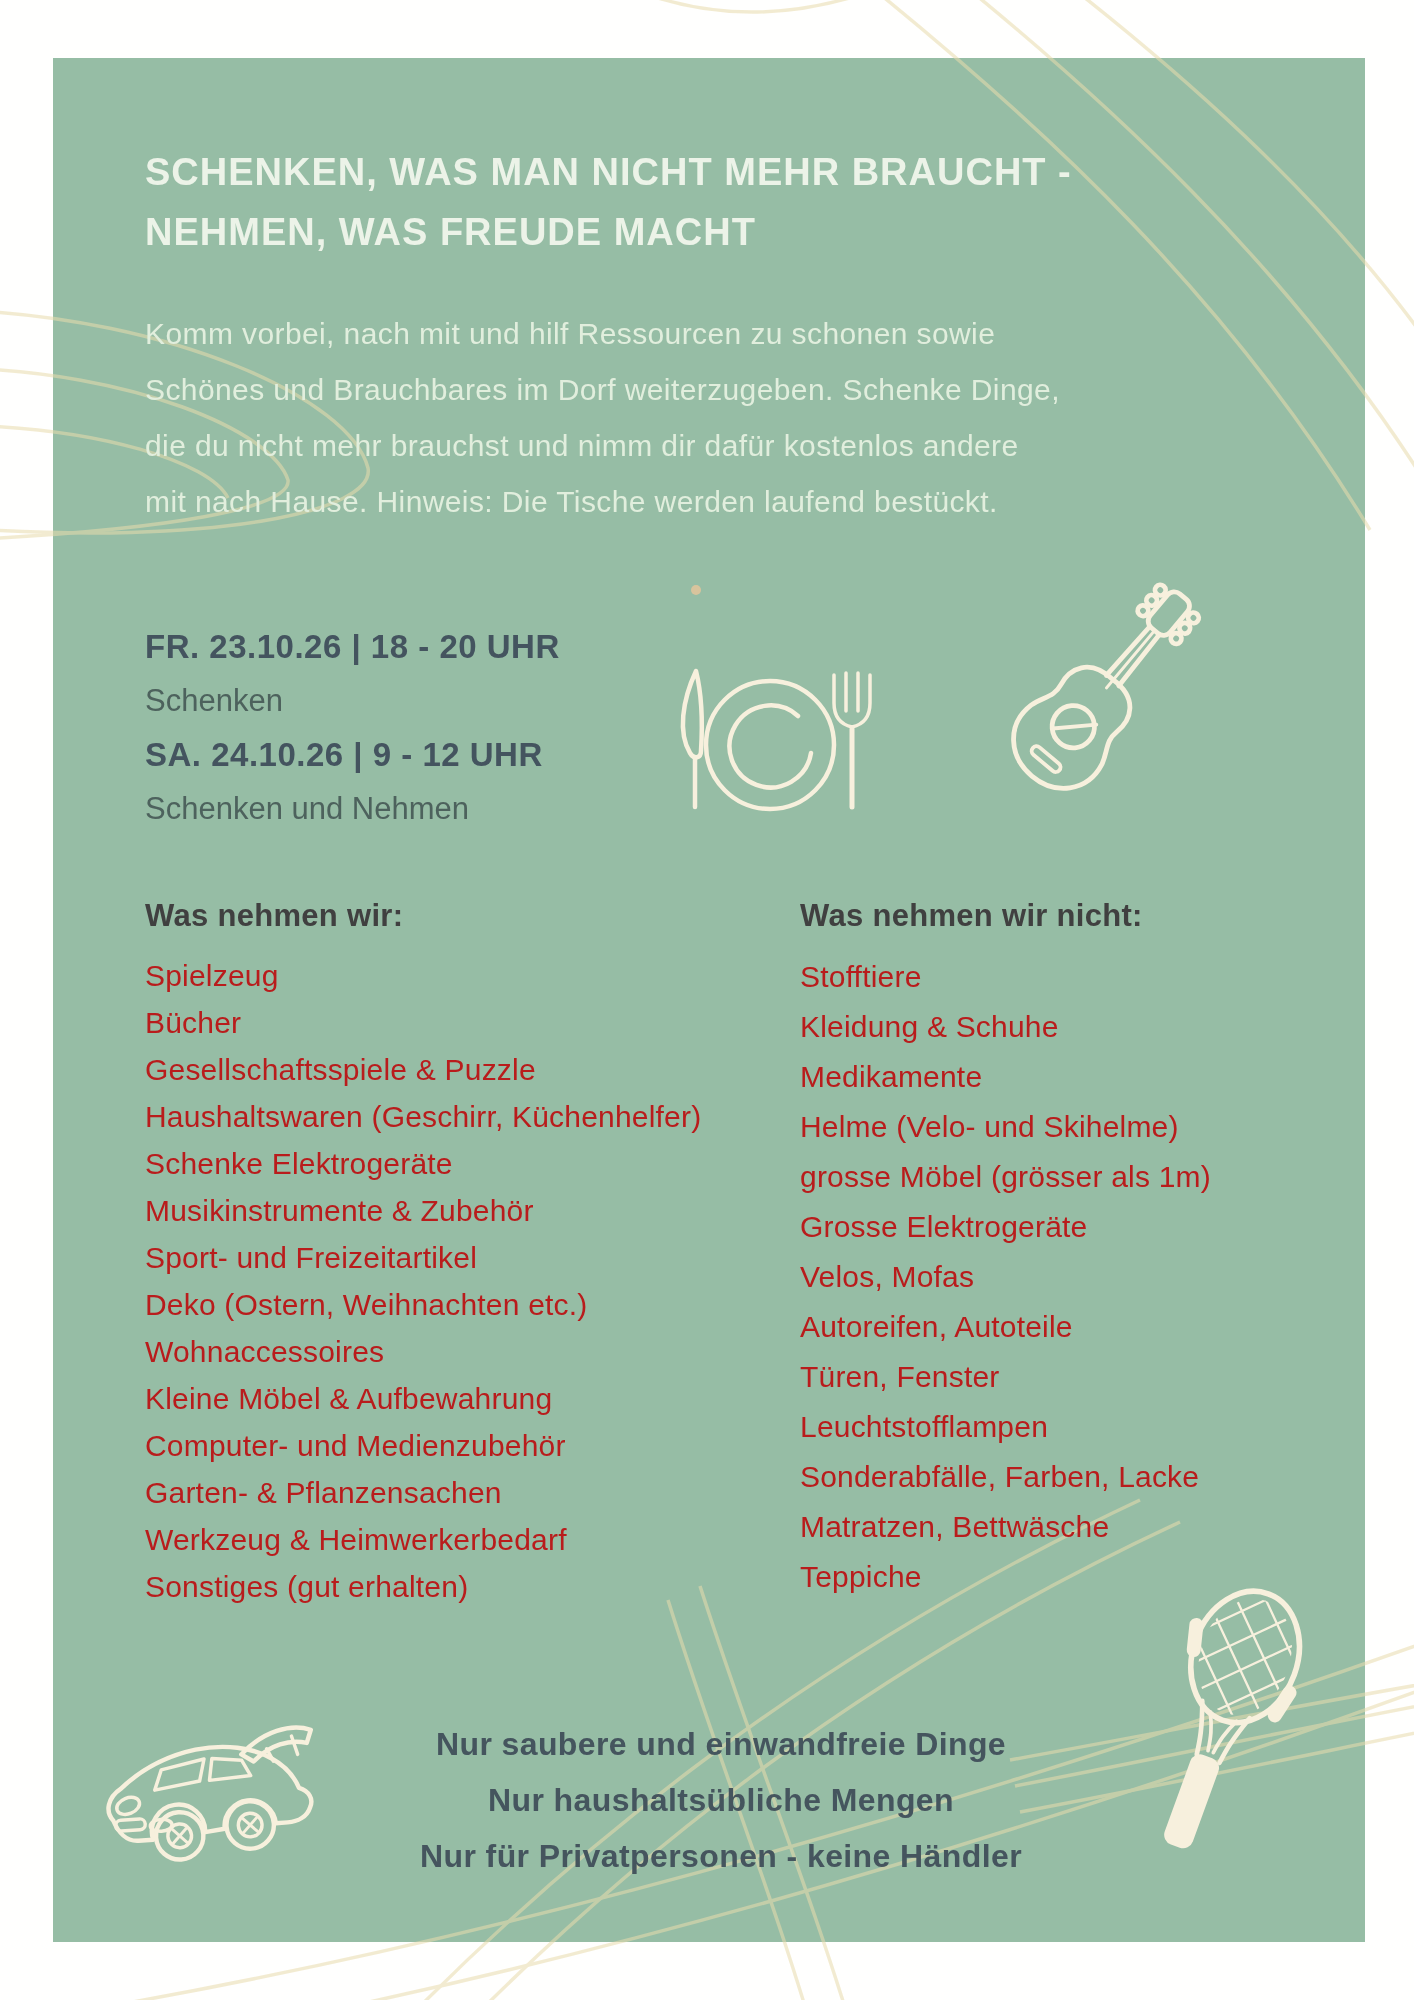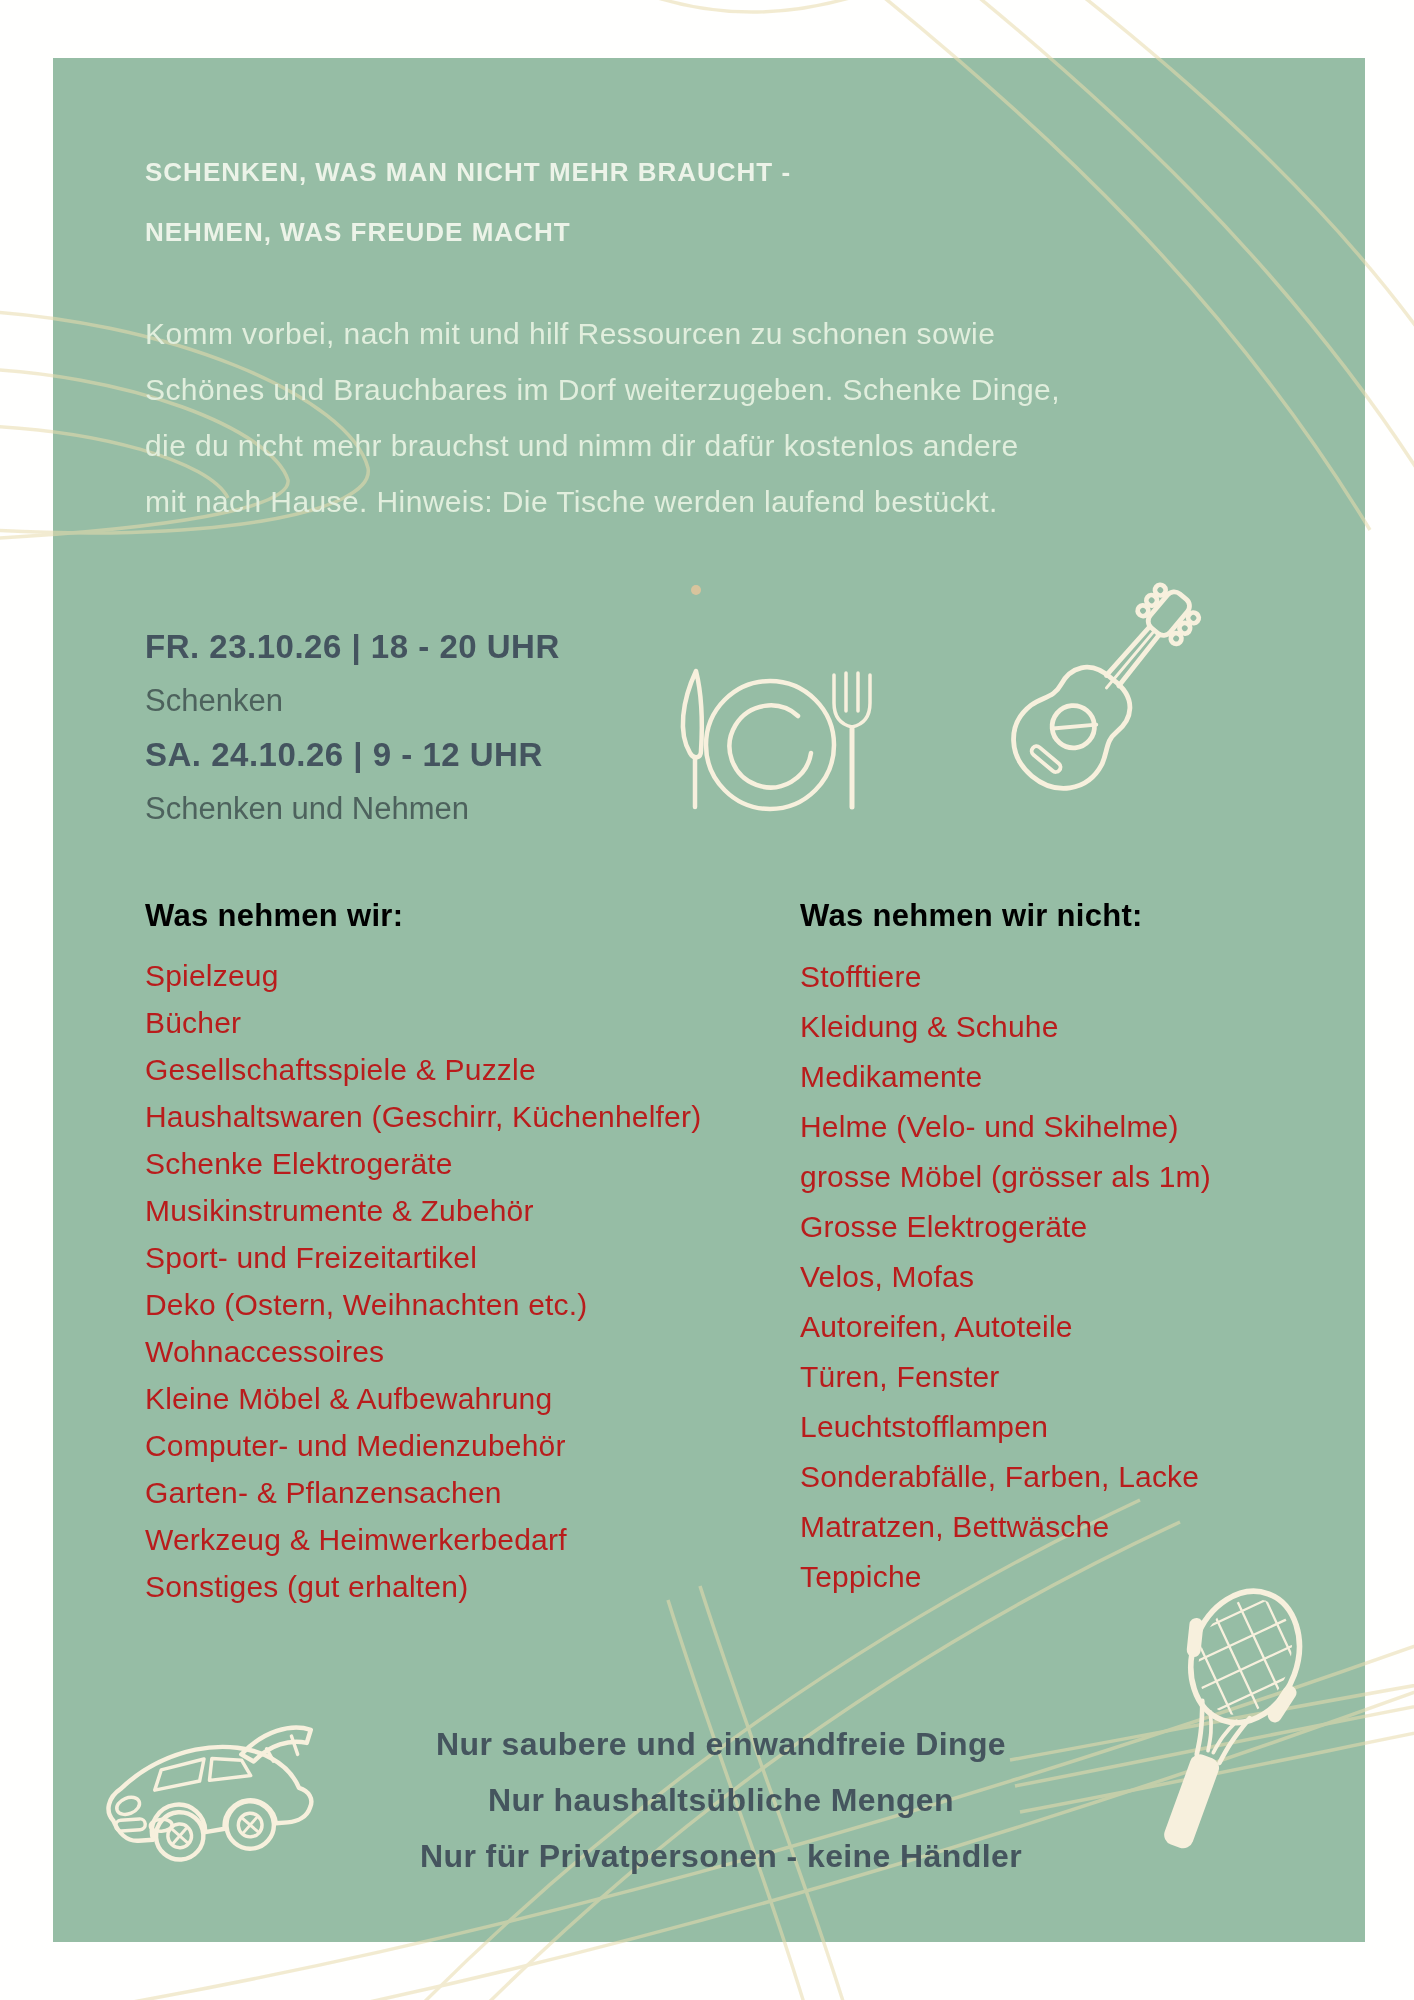--- a/index.html
+++ b/index.html
@@ -12,21 +12,21 @@
   }
   .swirls{position:absolute;inset:0;z-index:1;}
   .panel{
     position:absolute;left:53px;top:58px;width:1312px;height:1884px;
     background:#96bda5;z-index:0;
   }
   .content{position:absolute;inset:0;z-index:2;}
 
   .title{
     position:absolute;left:145px;top:142px;
-    font-size:26px;font-weight:bold;letter-spacing:1px;
+    font-size:38px;font-weight:bold;letter-spacing:1px;
     line-height:60px;color:#ecf3e8;
   }
   .intro{
     position:absolute;left:145px;top:306px;
     font-size:30px;line-height:56px;letter-spacing:.4px;
     color:#e1eedd;
   }
   .schedule{position:absolute;left:145px;top:620px;}
   .schedule .time{
     font-size:33px;font-weight:bold;letter-spacing:.5px;
@@ -34,21 +34,21 @@
   }
   .schedule .label{
     font-size:31px;line-height:54px;color:#4d625d;
   }
 
   .columns{position:absolute;left:0;top:892px;width:100%;}
   .col{position:absolute;top:0;}
   .col-left{left:145px;width:650px;}
   .col-right{left:800px;width:560px;}
   .col .header{
-    font-size:31px;font-weight:bold;color:#000000;
+    font-size:31px;font-weight:bold;color:#404040;
     line-height:48px;margin-bottom:12px;letter-spacing:.3px;
   }
   .col .item{font-size:30px;color:#b91c1c;letter-spacing:.2px;}
   .col-left .item{line-height:47px;}
   .col-right .item{line-height:50px;}
 
   .rules{
     position:absolute;left:65px;top:1716px;width:1312px;
     text-align:center;font-size:32px;font-weight:bold;
     line-height:56px;color:#45555e;letter-spacing:.4px;

